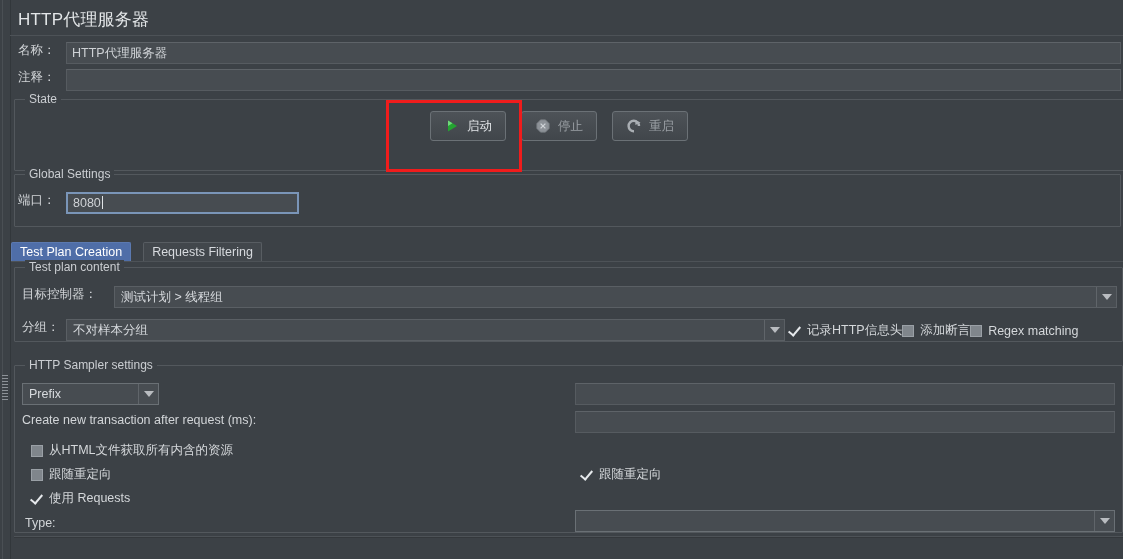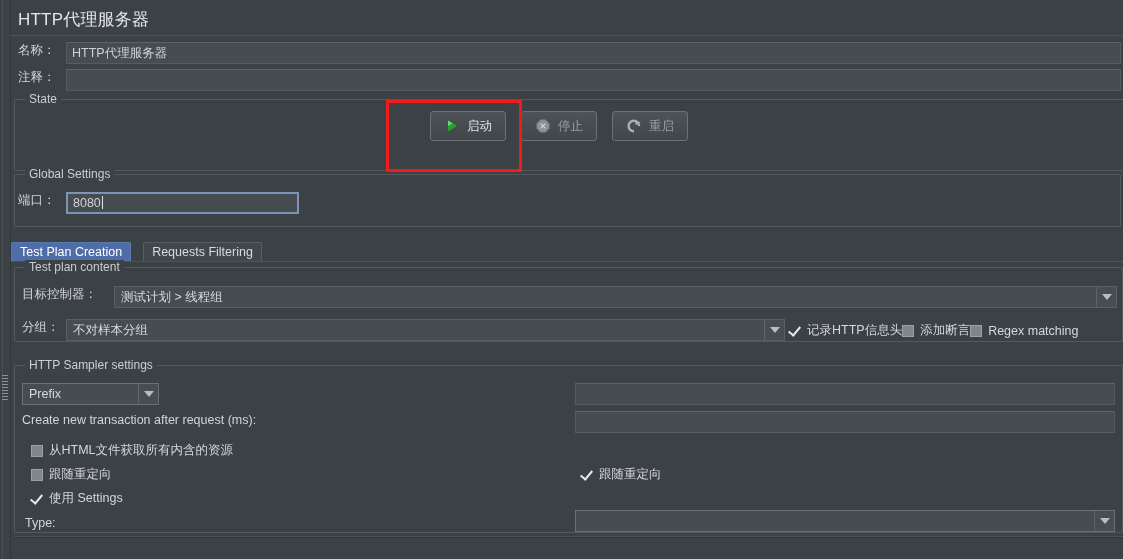--- a/index.html
+++ b/index.html
@@ -401,21 +401,21 @@
   <span class="cb" style="position:absolute; left:31px; top:442px;">
     <span class="cb-box"></span>
     <span>从HTML文件获取所有内含的资源</span>
   </span>
   <span class="cb" style="position:absolute; left:31px; top:466px;">
     <span class="cb-box"></span>
     <span>跟随重定向</span>
   </span>
   <span class="cb checked" style="position:absolute; left:31px; top:490px;">
     <span class="cb-box"></span>
-    <span>使用 Settings</span>
+    <span>使用 Requests</span>
   </span>
 
   <span class="cb checked" style="position:absolute; left:581px; top:466px;">
     <span class="cb-box"></span>
     <span>跟随重定向</span>
   </span>
 
   <div class="lbl" style="position:absolute; left:25px; top:516px;">Type:</div>
   <div class="combo" style="position:absolute; left:575px; top:510px; width:540px;">
     <span class="combo-text"></span>

